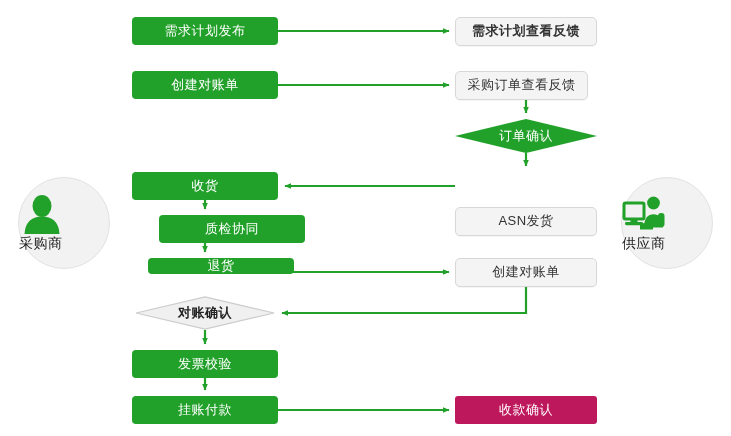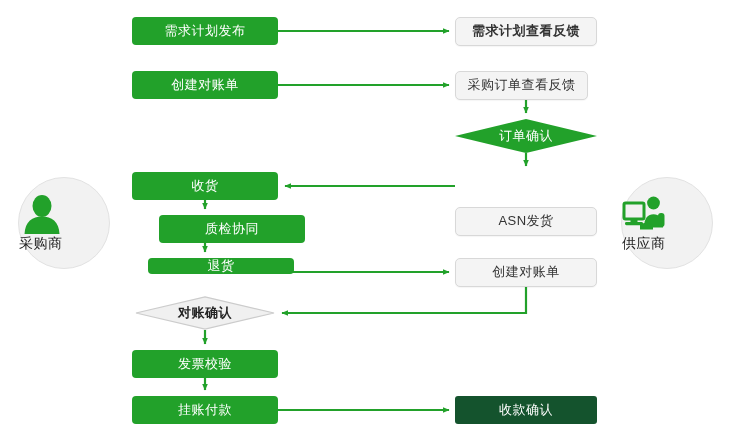--- a/index.html
+++ b/index.html
@@ -45,21 +45,21 @@
     border-radius: 4px;
   }
   .node-white {
     background: #f4f4f4;
     color: #333333;
     border: 1px solid #d8d8d8;
     border-radius: 5px;
     box-shadow: 0 1px 1px rgba(0,0,0,0.04);
   }
   .node-red {
-    background: #14532d;
+    background: #be185d;
     color: #ffffff;
     border-radius: 3px;
   }
   .diamond-wrap {
     position: absolute;
     z-index: 3;
   }
   .diamond-wrap svg {
     position: absolute;
     left: 0;

